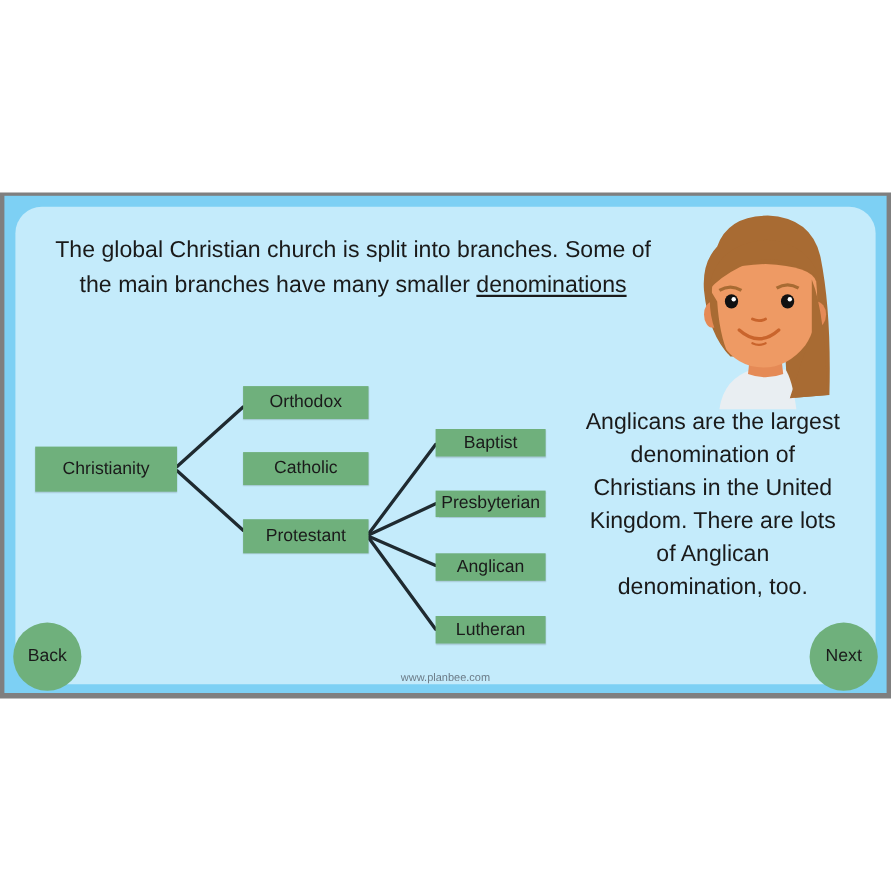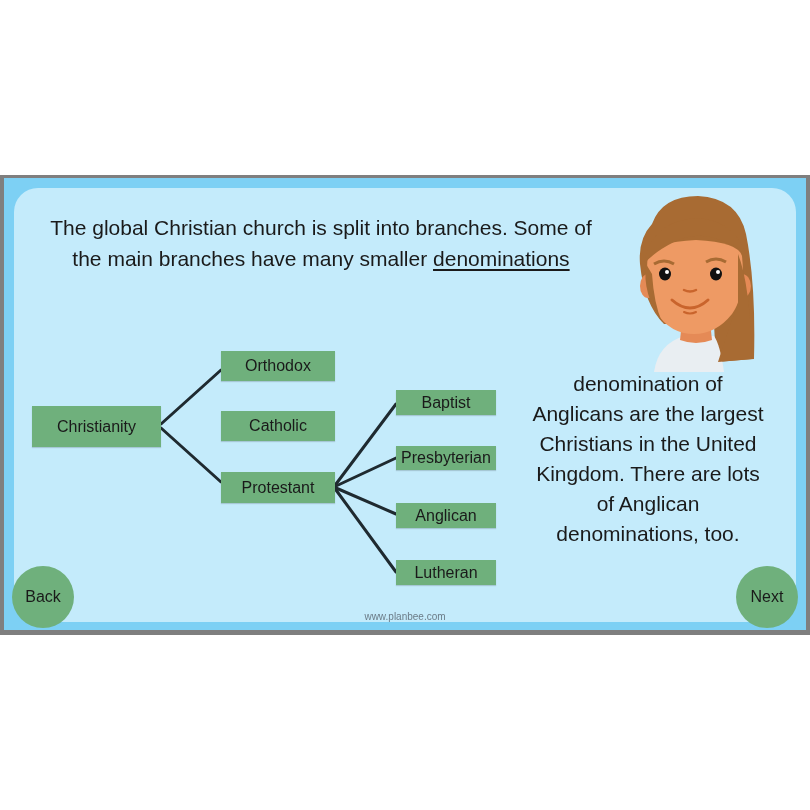--- a/index.html
+++ b/index.html
@@ -52,26 +52,26 @@
 <div class="box" style="left:221px;top:351px;width:114px;height:30px;">Orthodox</div>
 <div class="box" style="left:221px;top:411px;width:114px;height:30px;">Catholic</div>
 <div class="box" style="left:221px;top:472px;width:114px;height:31px;">Protestant</div>
 
 <div class="box" style="left:396px;top:390px;width:100px;height:25px;">Baptist</div>
 <div class="box" style="left:396px;top:446px;width:100px;height:24px;">Presbyterian</div>
 <div class="box" style="left:396px;top:503px;width:100px;height:25px;">Anglican</div>
 <div class="box" style="left:396px;top:560px;width:100px;height:25px;">Lutheran</div>
 
 <div class="side">
+  <div>Anglicans are the largest</div>
   <div>denomination of</div>
-  <div>Anglicans are the largest</div>
   <div>Christians in the United</div>
   <div>Kingdom. There are lots</div>
   <div>of Anglican</div>
-  <div>denominations, too.</div>
+  <div>denomination, too.</div>
 </div>
 
 <svg class="avatar" width="124" height="180" viewBox="0 0 124 180">
 
   <path d="M18 30 Q28 2 64 2 Q104 4 112 40 Q122 90 120 165 L82 168 L80 130 L30 130 Q10 110 6 70 Q4 45 18 30 Z" fill="#a86b33"></path>
 
   <path d="M20 178 Q24 150 50 142 L80 142 Q86 150 90 178 Z" fill="#e9eef2"></path>
 
   <path d="M48 128 L76 128 L78 146 Q62 152 46 146 Z" fill="#e58a56"></path>
 

